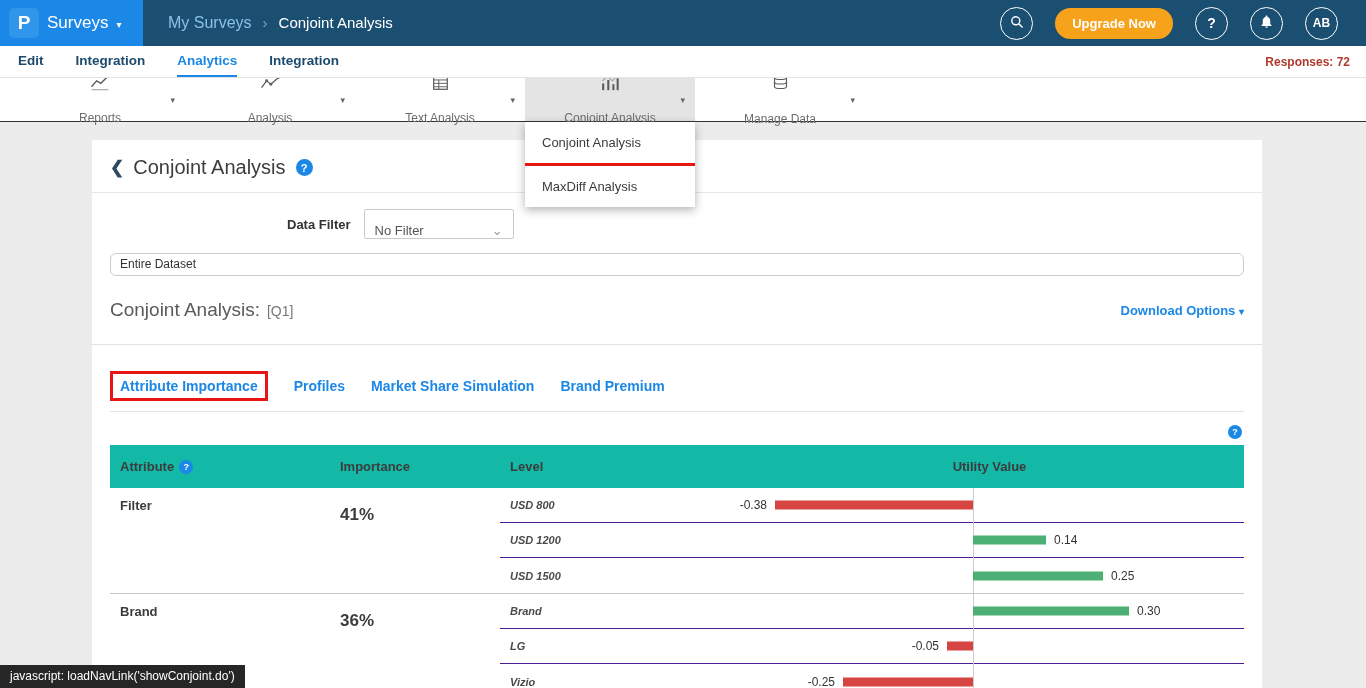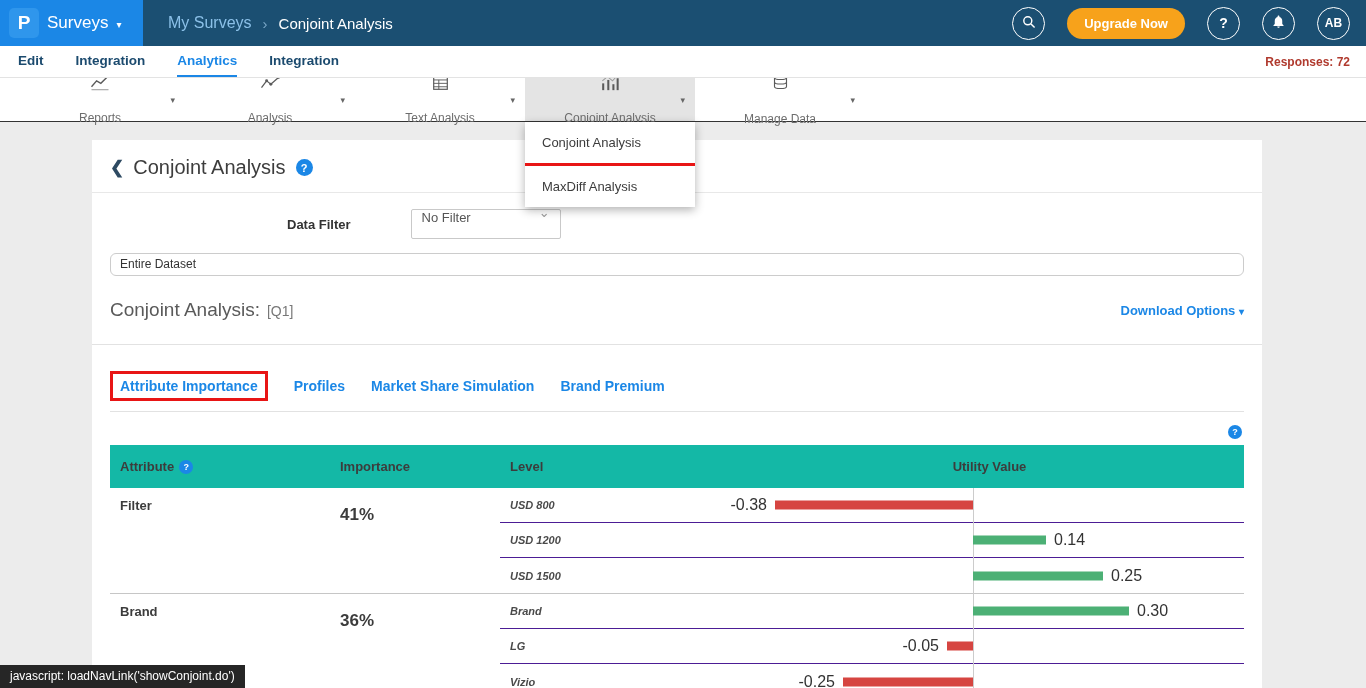--- a/index.html
+++ b/index.html
@@ -4,25 +4,25 @@
 <style>
   * { box-sizing: border-box; margin: 0; padding: 0; }
   html,body { width: 1366px; height: 688px; overflow: hidden; font-family: "Liberation Sans", sans-serif; background: #ececec; }
 
   
   .topbar { height: 46px; background: #1b4f72; display: flex; align-items: center; position: relative; z-index: 30; }
   .brand { width: 143px; height: 100%; background: #1b87e6; display: flex; align-items: center; padding-left: 9px; gap: 8px; cursor: pointer; }
   .logo-tile { width: 30px; height: 30px; background: #2f96ec; border-radius: 5px; color: #fff; font-size: 19px; font-weight: bold; display: flex; align-items: center; justify-content: center; }
   .brand-label { color: #fff; font-size: 17px; font-weight: 500; }
   .brand-caret { color: #fff; font-size: 10px; margin-top: 2px; }
-  .crumbs { display: flex; align-items: center; gap: 11px; margin-left: 25px; }
+  .crumbs { display: flex; gap: 11px; margin-left: 25px; }
   .crumb-link { color: #8bc0e8; font-size: 16px; cursor: pointer; }
   .crumb-sep { color: #7aa7c7; font-size: 15px; }
   .crumb-current { color: #fff; font-size: 15px; }
-  .top-actions { margin-left: auto; display: flex; align-items: center; gap: 22px; padding-right: 16px; }
+  .top-actions { margin-left: auto; display: flex; align-items: center; gap: 22px; padding-right: 28px; }
   .circle-btn { width: 33px; height: 33px; border: 1.5px solid #fff; border-radius: 50%; color: #fff; display: flex; align-items: center; justify-content: center; font-size: 14px; font-weight: bold; cursor: pointer; }
   .upgrade { background: #f7a21b; color: #fff; font-size: 13px; font-weight: bold; padding: 8px 17px; border-radius: 17px; cursor: pointer; }
 
   
   .navrow { height: 32px; background: #fff; border-bottom: 1px solid #e3e3e3; display: flex; align-items: center; padding: 0 16px 0 18px; position: relative; z-index: 29; }
   .nav-tabs { display: flex; align-items: center; gap: 32px; height: 100%; }
   .nav-tab { font-size: 13.5px; font-weight: 600; color: #1b4a6e; height: 100%; display: flex; align-items: center; cursor: pointer; border-bottom: 2px solid transparent; }
   .nav-tab.active { color: #1b87e6; border-bottom-color: #1b87e6; }
   .responses { margin-left: auto; color: #b03a2e; font-size: 12px; font-weight: bold; }
 
@@ -42,21 +42,21 @@
   
   .main { background: #ececec; height: 566px; }
   .card { margin: 18px 104px 0 92px; background: #fff; min-height: 640px; }
   .card-title-row { display: flex; align-items: center; padding: 16px 18px 13px; border-bottom: 1px solid #e8e8e8; }
   .back { color: #2e4a62; font-size: 17px; font-weight: bold; cursor: pointer; }
   .page-title { font-size: 20px; color: #3d3d3d; font-weight: 500; margin: 0 10px 0 9px; }
   .q-icon { display: inline-flex; width: 17px; height: 17px; border-radius: 50%; background: #1b87e6; color: #fff; font-size: 11px; font-weight: bold; align-items: center; justify-content: center; cursor: pointer; }
   .q-icon.tiny { width: 14px; height: 14px; font-size: 9px; margin-left: 5px; }
   .filter-row { margin: 16px 0 0 195px; display: flex; align-items: center; gap: 13px; }
   .filter-label { font-size: 13px; font-weight: bold; color: #333; }
-  .select { width: 150px; height: 30px; border: 1px solid #c9c9c9; border-radius: 2px; background: #fff; display: flex; align-items: flex-start; justify-content: space-between; padding: 0 10px; font-size: 13px; color: #555; cursor: pointer; margin-left: 47px; }
+  .select { width: 150px; height: 30px; border: 1px solid #c9c9c9; border-radius: 2px; background: #fff; display: flex; align-items: flex-end; justify-content: space-between; padding: 0 10px; font-size: 13px; color: #555; cursor: pointer; }
   .sel-caret { color: #999; font-size: 13px; margin-top: -5px; }
   .dataset-field { margin: 14px 18px 0; border: 1px solid #ccc; border-radius: 6px; height: 23px; line-height: 21px; padding: 0 9px; font-size: 12px; color: #333; background: #fff; }
   .section-row { margin: 23px 18px 0; display: flex; align-items: center; justify-content: space-between; }
   .section-title { font-size: 19px; color: #5a5a5a; }
   .qref { font-size: 14px; color: #777; margin-left: 7px; }
   .download { color: #1b87e6; font-size: 13px; font-weight: bold; cursor: pointer; }
   .download .dl-caret { font-size: 10px; }
   .hr { margin-top: 23px; border-top: 1px solid #e2e2e2; }
   .tabs-row { margin: 26px 18px 0; display: flex; align-items: center; gap: 26px; border-bottom: 1px solid #e2e2e2; padding-bottom: 10px; }
   .tab { color: #1b87e6; font-size: 14px; font-weight: 600; cursor: pointer; white-space: nowrap; }
@@ -73,21 +73,21 @@
   .group { display: grid; grid-template-columns: 220px 170px 1fr; border-bottom: 1px solid #c6c6c6; }
   .att-cell { padding: 10px 0 0 10px; font-size: 13px; font-weight: 600; color: #3c3c3c; }
   .imp-cell { padding: 17px 0 0 10px; font-size: 17px; font-weight: bold; color: #3c3c3c; }
   .level-row { display: grid; grid-template-columns: 235px 1fr; height: 35px; align-items: center; border-bottom: 1px solid #4c1d95; }
   .level-row:last-child { border-bottom: none; }
   .level-label { padding-left: 10px; font-size: 11px; font-weight: bold; font-style: italic; color: #4a4a4a; }
   .bar-cell { position: relative; height: 100%; }
   .bar { position: absolute; top: 50%; transform: translateY(-50%); height: 9px; }
   .bar.neg { background: #d64541; }
   .bar.pos { background: #4cb075; }
-  .bar-val { position: absolute; top: 50%; transform: translateY(-50%); font-size: 16px; color: #333; white-space: nowrap; }
+  .bar-val { position: absolute; top: 50%; transform: translateY(-50%); font-size: 12px; color: #333; white-space: nowrap; }
 
   
   .statusbar { position: fixed; left: 0; bottom: 0; background: #262626; color: #fff; font-size: 12px; padding: 4px 10px 5px; z-index: 60; }
 </style>
 </head>
 <body>
 
 <div class="topbar">
   <div class="brand">
     <div class="logo-tile">P</div>

